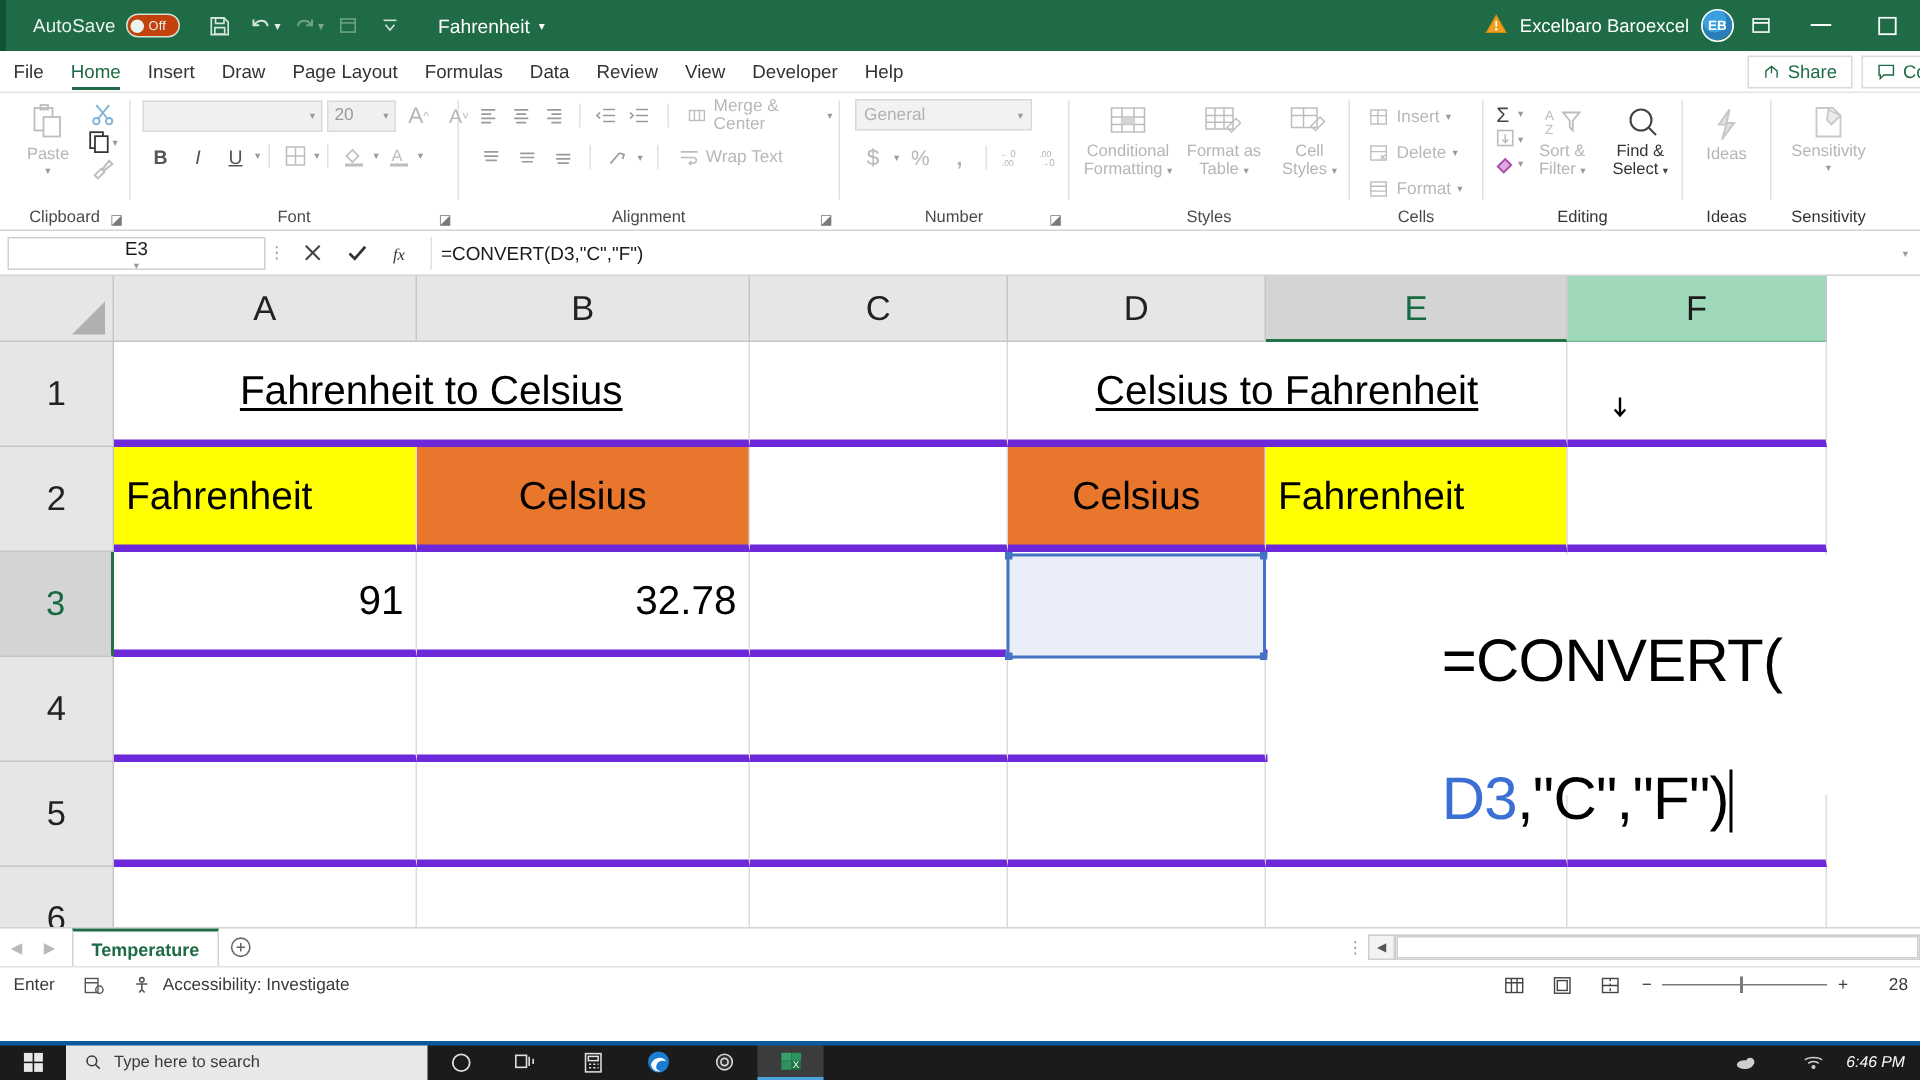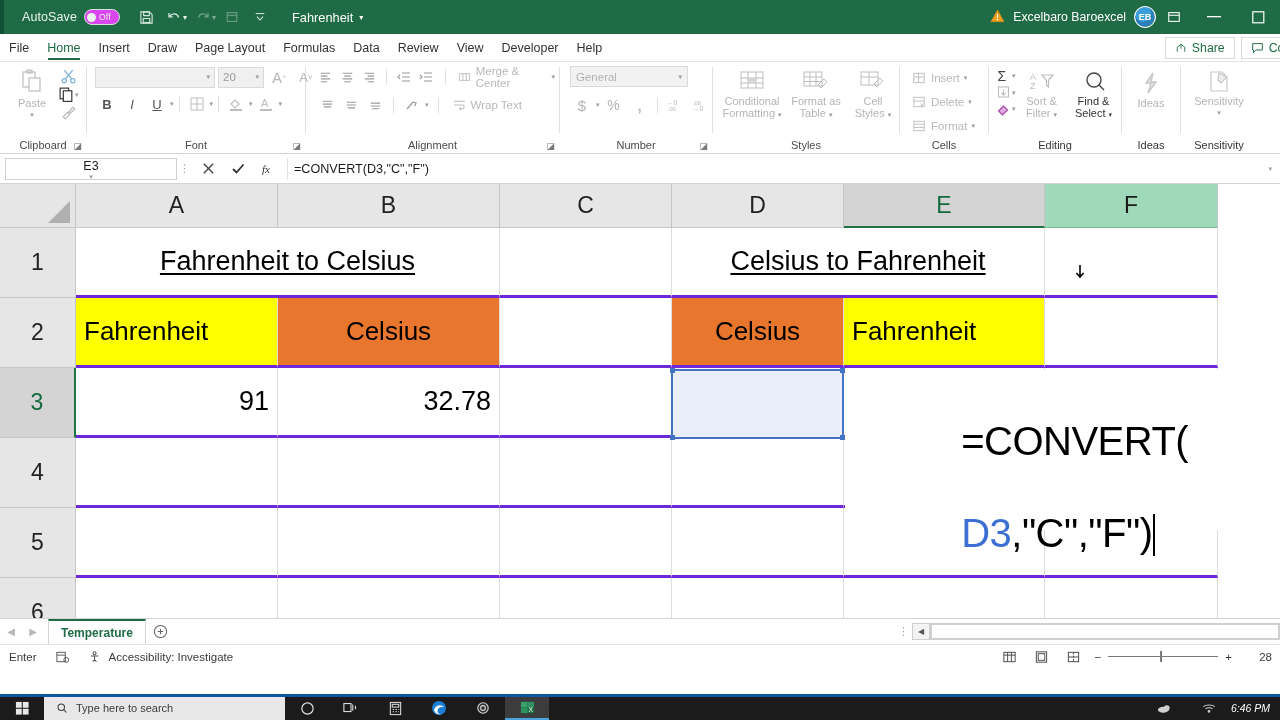--- a/index.html
+++ b/index.html
@@ -16,21 +16,21 @@
   
   .titlebar {
     height: 34px; background: #1e6b45; display: flex; align-items: center;
     color: #ffffff; position: relative;
   }
   .tb-leftedge { width: 4px; height: 34px; background: #0f5132; }
   .autosave-wrap { display: flex; align-items: center; gap: 7px; margin-left: 18px; }
   .autosave-label { font-size: 12.5px; color: #eaf3ee; letter-spacing: .1px; }
   .toggle {
     width: 36px; height: 16px; border-radius: 9px; border: 1.3px solid #cfe3d8;
-    background: #d946ef; display: flex; align-items: center; padding: 0 2px; gap: 3px;
+    background: #c2410c; display: flex; align-items: center; padding: 0 2px; gap: 3px;
   }
   .toggle .knob { width: 9px; height: 9px; border-radius: 50%; background: #eaf3ee; }
   .toggle .ttxt { font-size: 8.5px; color: #eaf3ee; letter-spacing: .2px; }
   .tb-icon {
     width: 28px; height: 28px; display: flex; align-items: center; justify-content: center;
     color: #dfeee6; opacity: .95;
   }
   .tb-icon.dim { opacity: .42; }
   .tb-icon svg { display: block; }
   .tb-caret { font-size: 8px; margin-left: -5px; margin-right: 2px; opacity: .9; }
@@ -166,21 +166,21 @@
   .rowhdrs { width: 76px; }
   .rh {
     height: 70px; background: #e6e6e6; border-right: 1px solid #c6c6c6;
     border-bottom: 1px solid #c6c6c6; display: flex; align-items: center;
     justify-content: center; font-size: 23px; color: #222; font-weight: 300;
   }
   .rh.active { background: #d4d4d4; color: #156b3f; border-right: 2px solid #217346; }
   .cells { position: relative; width: 1204px; }
   .gridrow { display: flex; height: 70px; }
   .cell {
-    border-right: 1px solid #dcdcdc; border-bottom: 3px solid #6d28d9;
+    border-right: 1px solid #dcdcdc; border-bottom: 5px solid #6d28d9;
     display: flex; align-items: center; padding: 12px 8px; font-size: 27px; color: #000;
     overflow: hidden; white-space: nowrap;
   }
   .cell.center { justify-content: center; }
   .cell.right { justify-content: flex-end; }
   .cell.yellow { background: #ffff00; }
   .cell.orange { background: #e8762c; }
   .cell.hdrtxt { font-size: 26px; }
   .cell.title { font-size: 27px; text-decoration: underline; text-underline-offset: 3px; }
 

